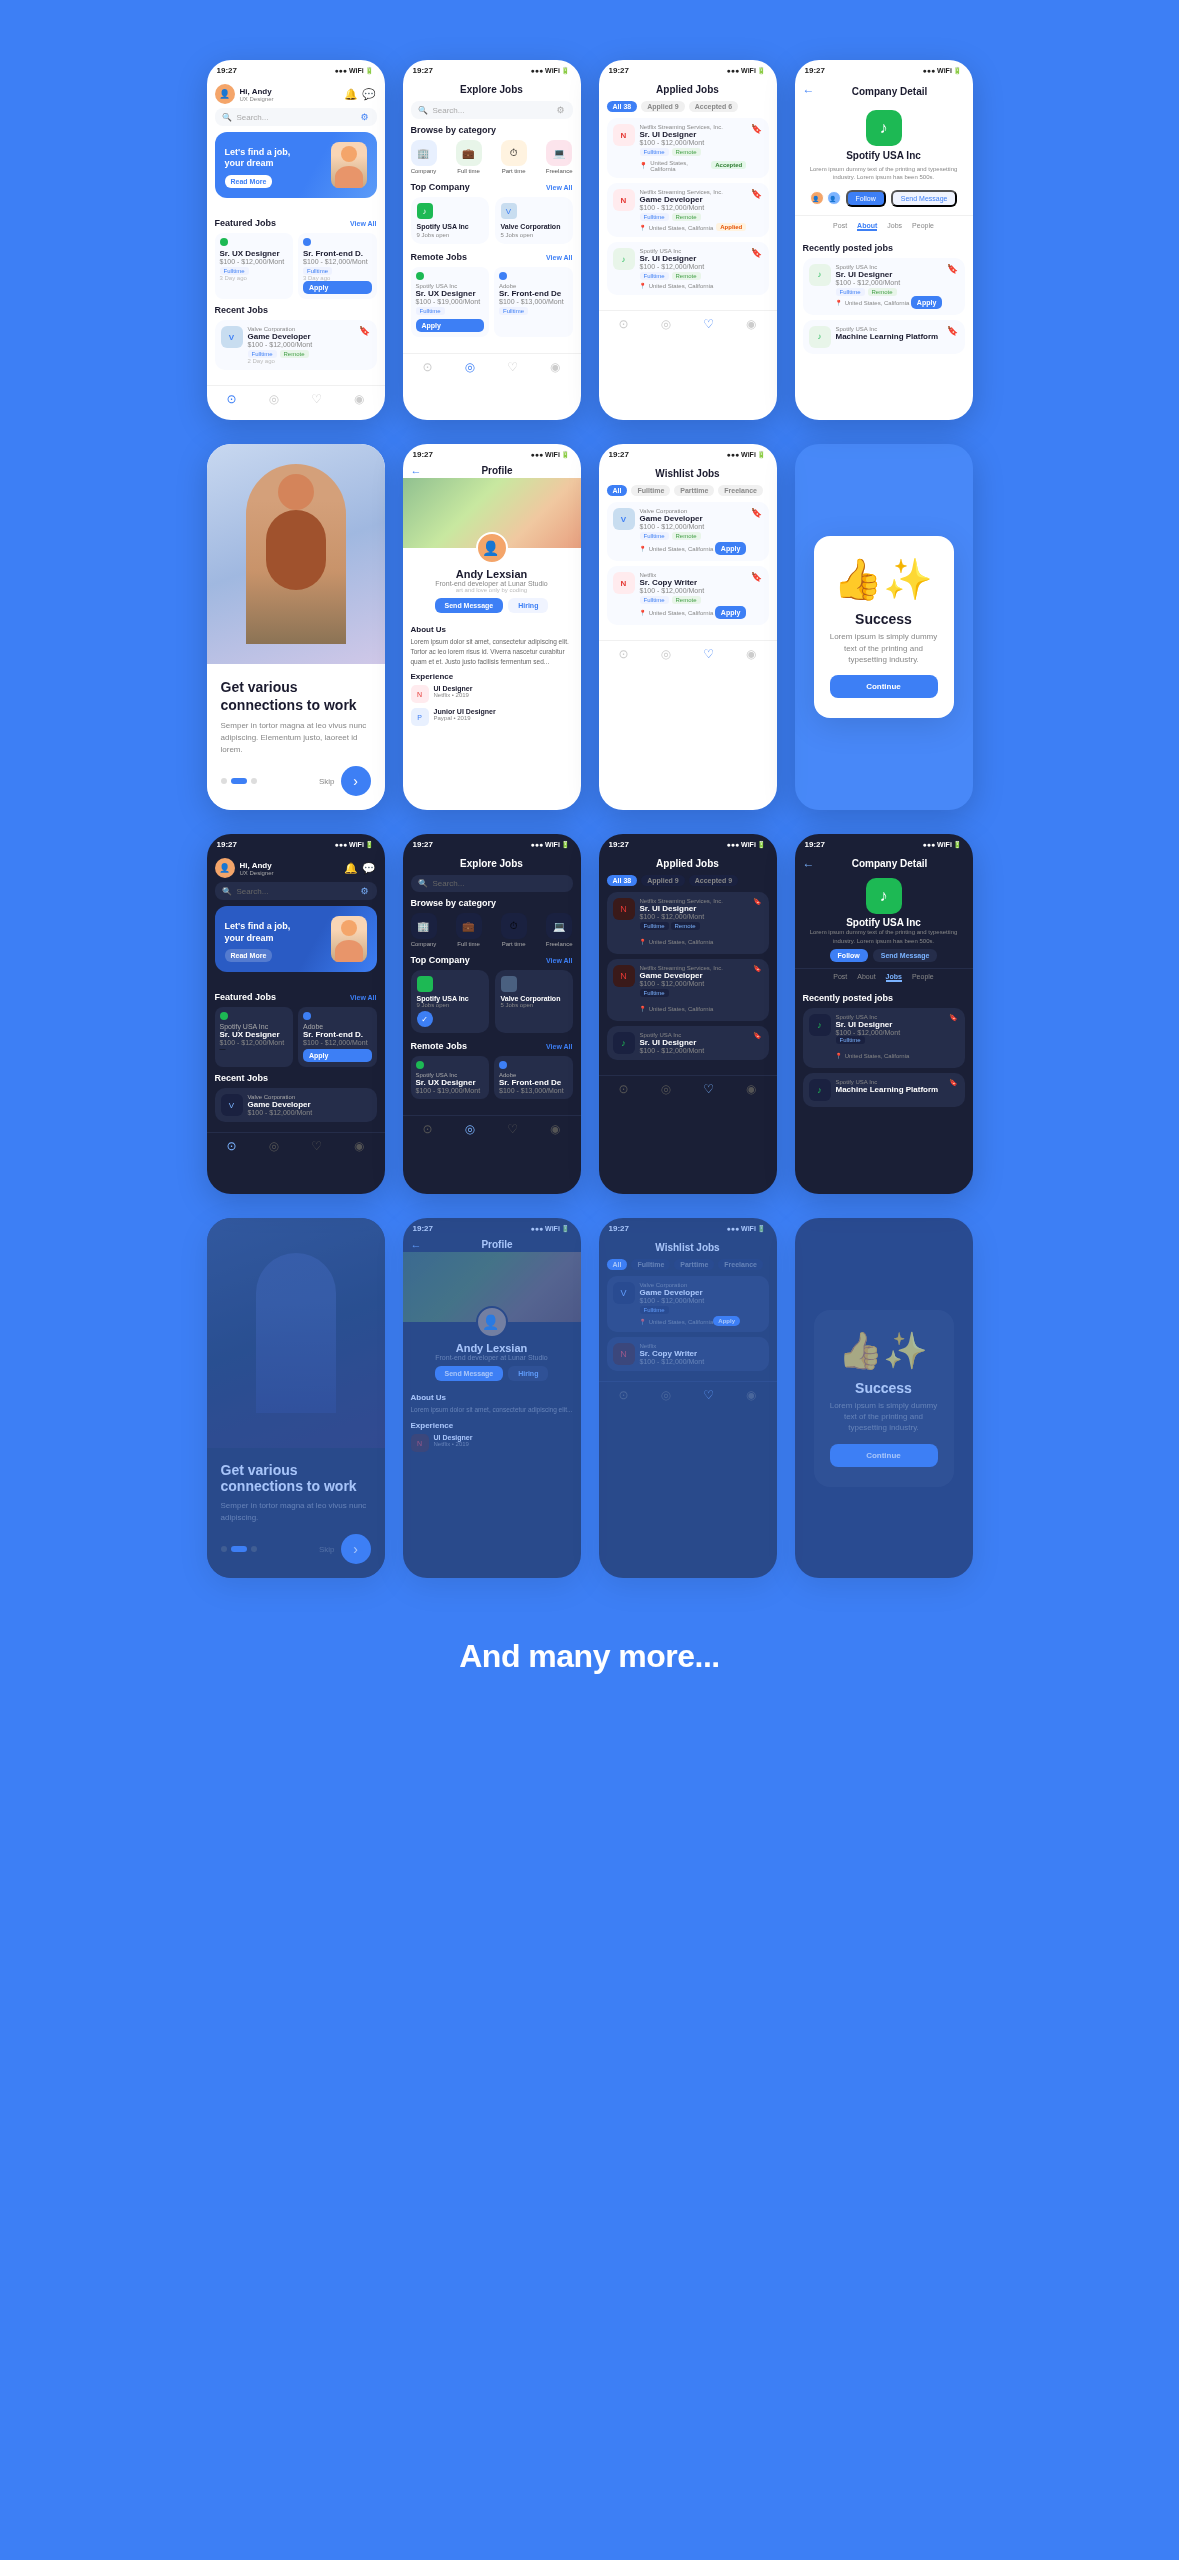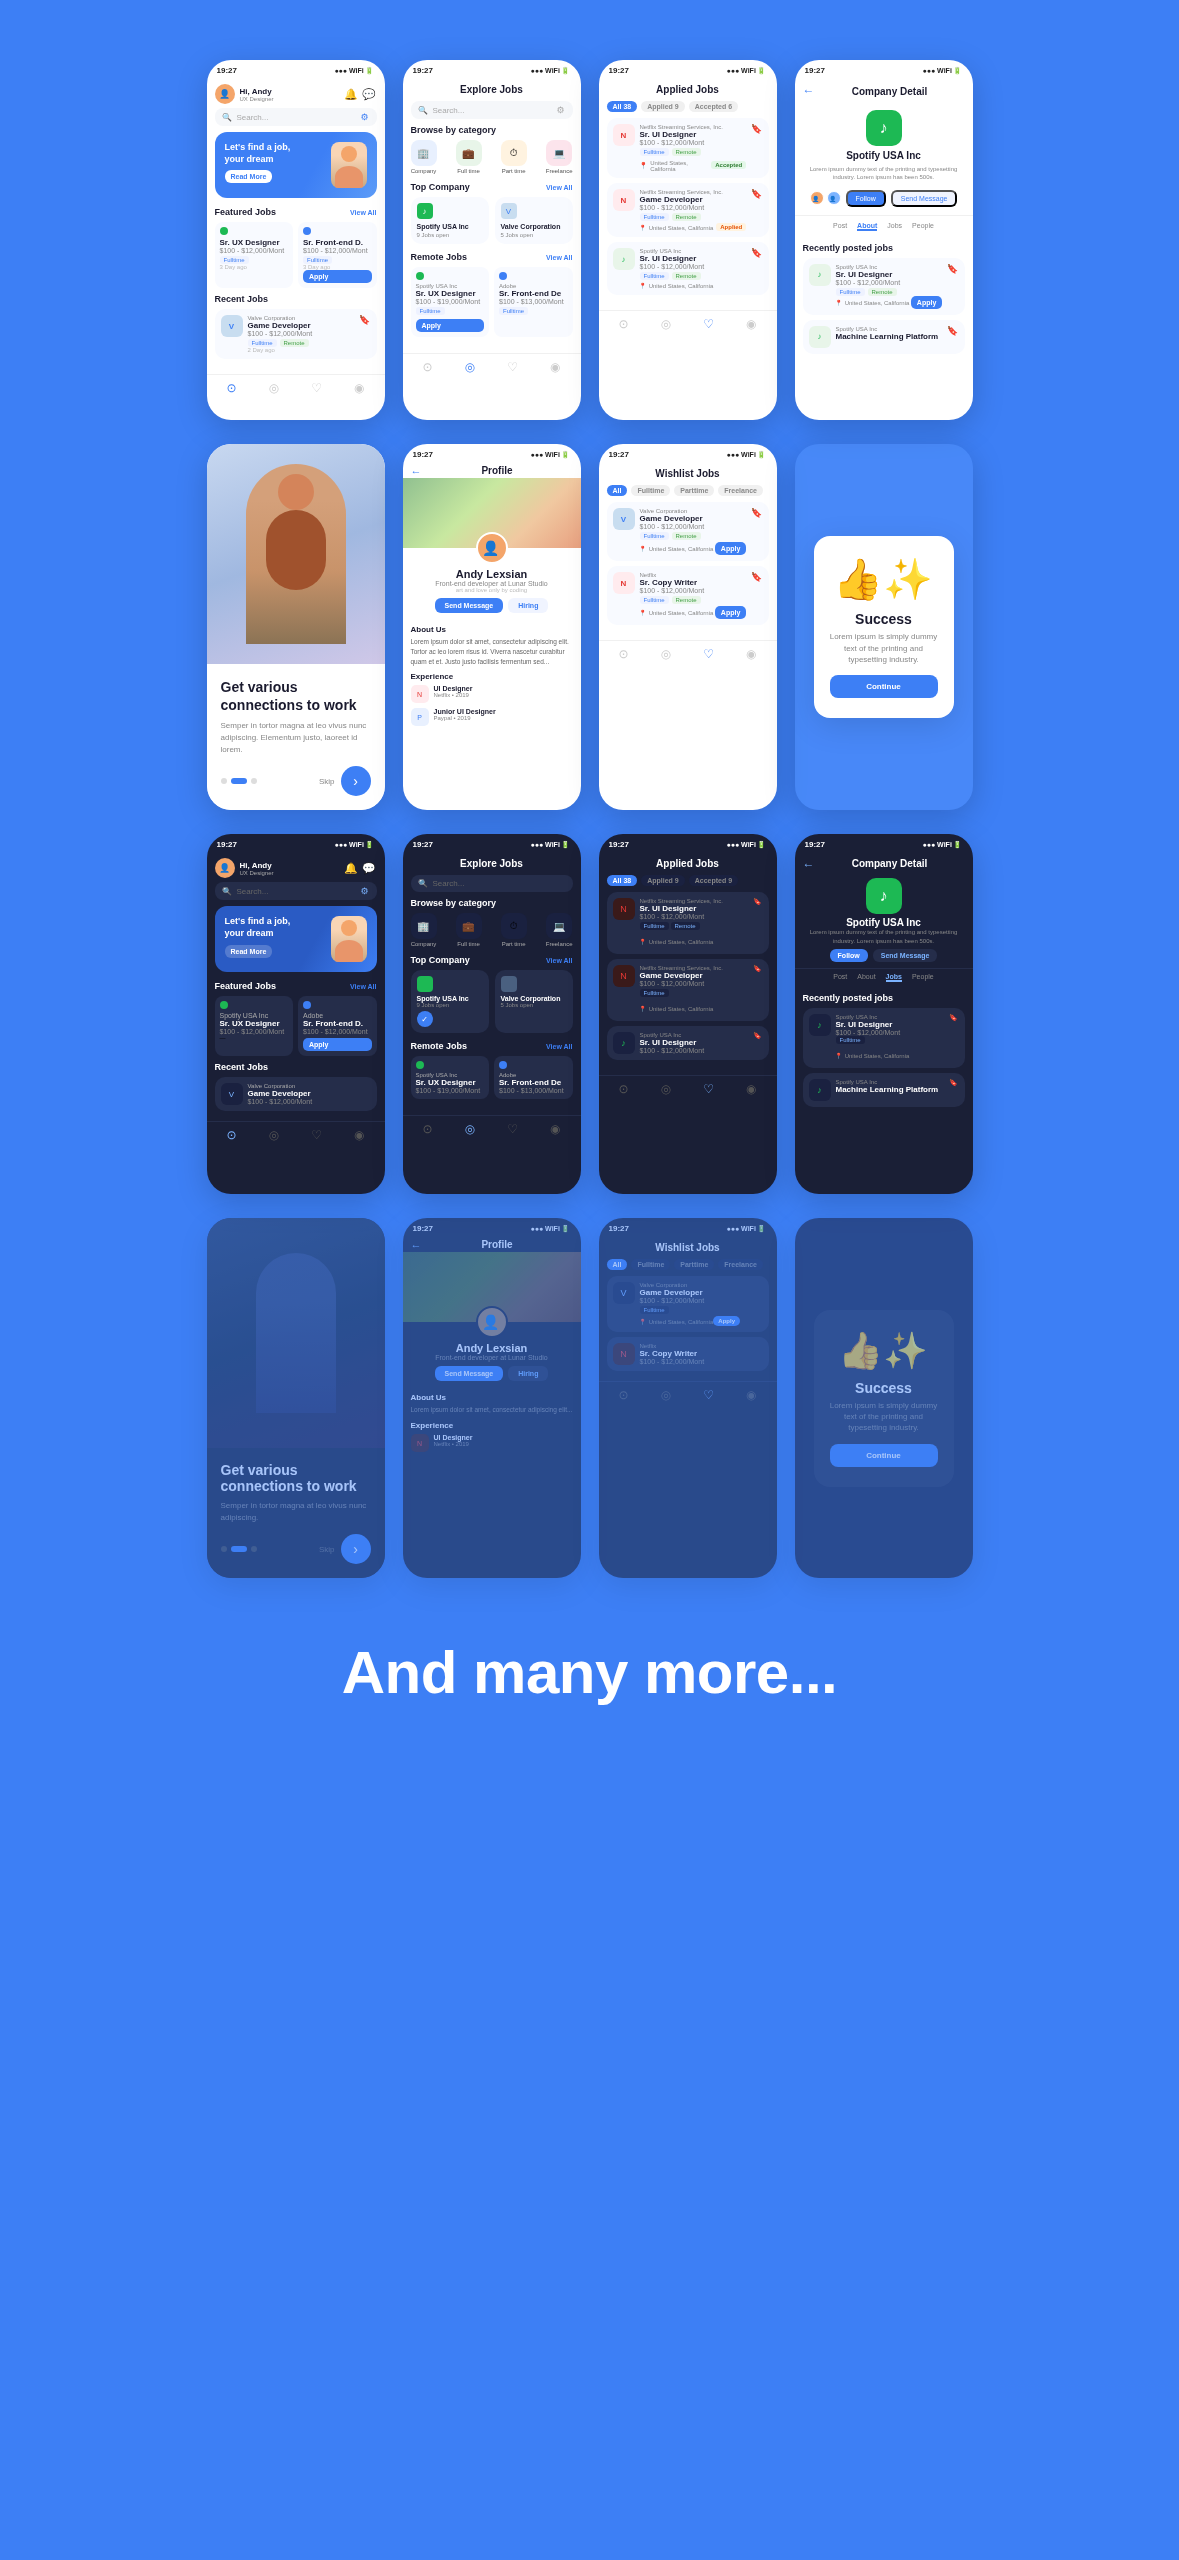--- a/index.html
+++ b/index.html
@@ -67,24 +67,24 @@
     .status-icons { display: flex; gap: 2px; align-items: center; font-size: 7px; }
 
     
     .screen-content { padding: 6px 8px; }
 
     .blue-card {
       background: linear-gradient(120deg, #3d7ff5 60%, #5b9bf8 100%);
       border-radius: 12px;
       padding: 10px;
       color: white;
-      margin-bottom: 9px;
+      margin-bottom: 20px;
       display: flex;
       justify-content: space-between;
-      align-items: flex-start;
+      align-items: flex-end;
       min-height: 54px;
     }
     .blue-card-text { font-size: 9px; font-weight: 700; line-height: 1.3; }
     .blue-card-btn {
       background: white;
       color: #3d7ff5;
       border-radius: 6px;
       padding: 3px 6px;
       font-size: 7px;
       font-weight: 700;
@@ -292,21 +292,21 @@
     .nav-icon.inactive { color: #ccc; }
 
     
     .footer-area {
       text-align: center;
       margin-top: 60px;
       padding-bottom: 40px;
     }
     .footer-title {
       color: white;
-      font-size: 60px;
+      font-size: 32px;
       font-weight: 800;
       letter-spacing: -0.5px;
     }
 
     
     .faded-row .phone-frame {
       opacity: 0.55;
     }
 
     .back-arrow {

